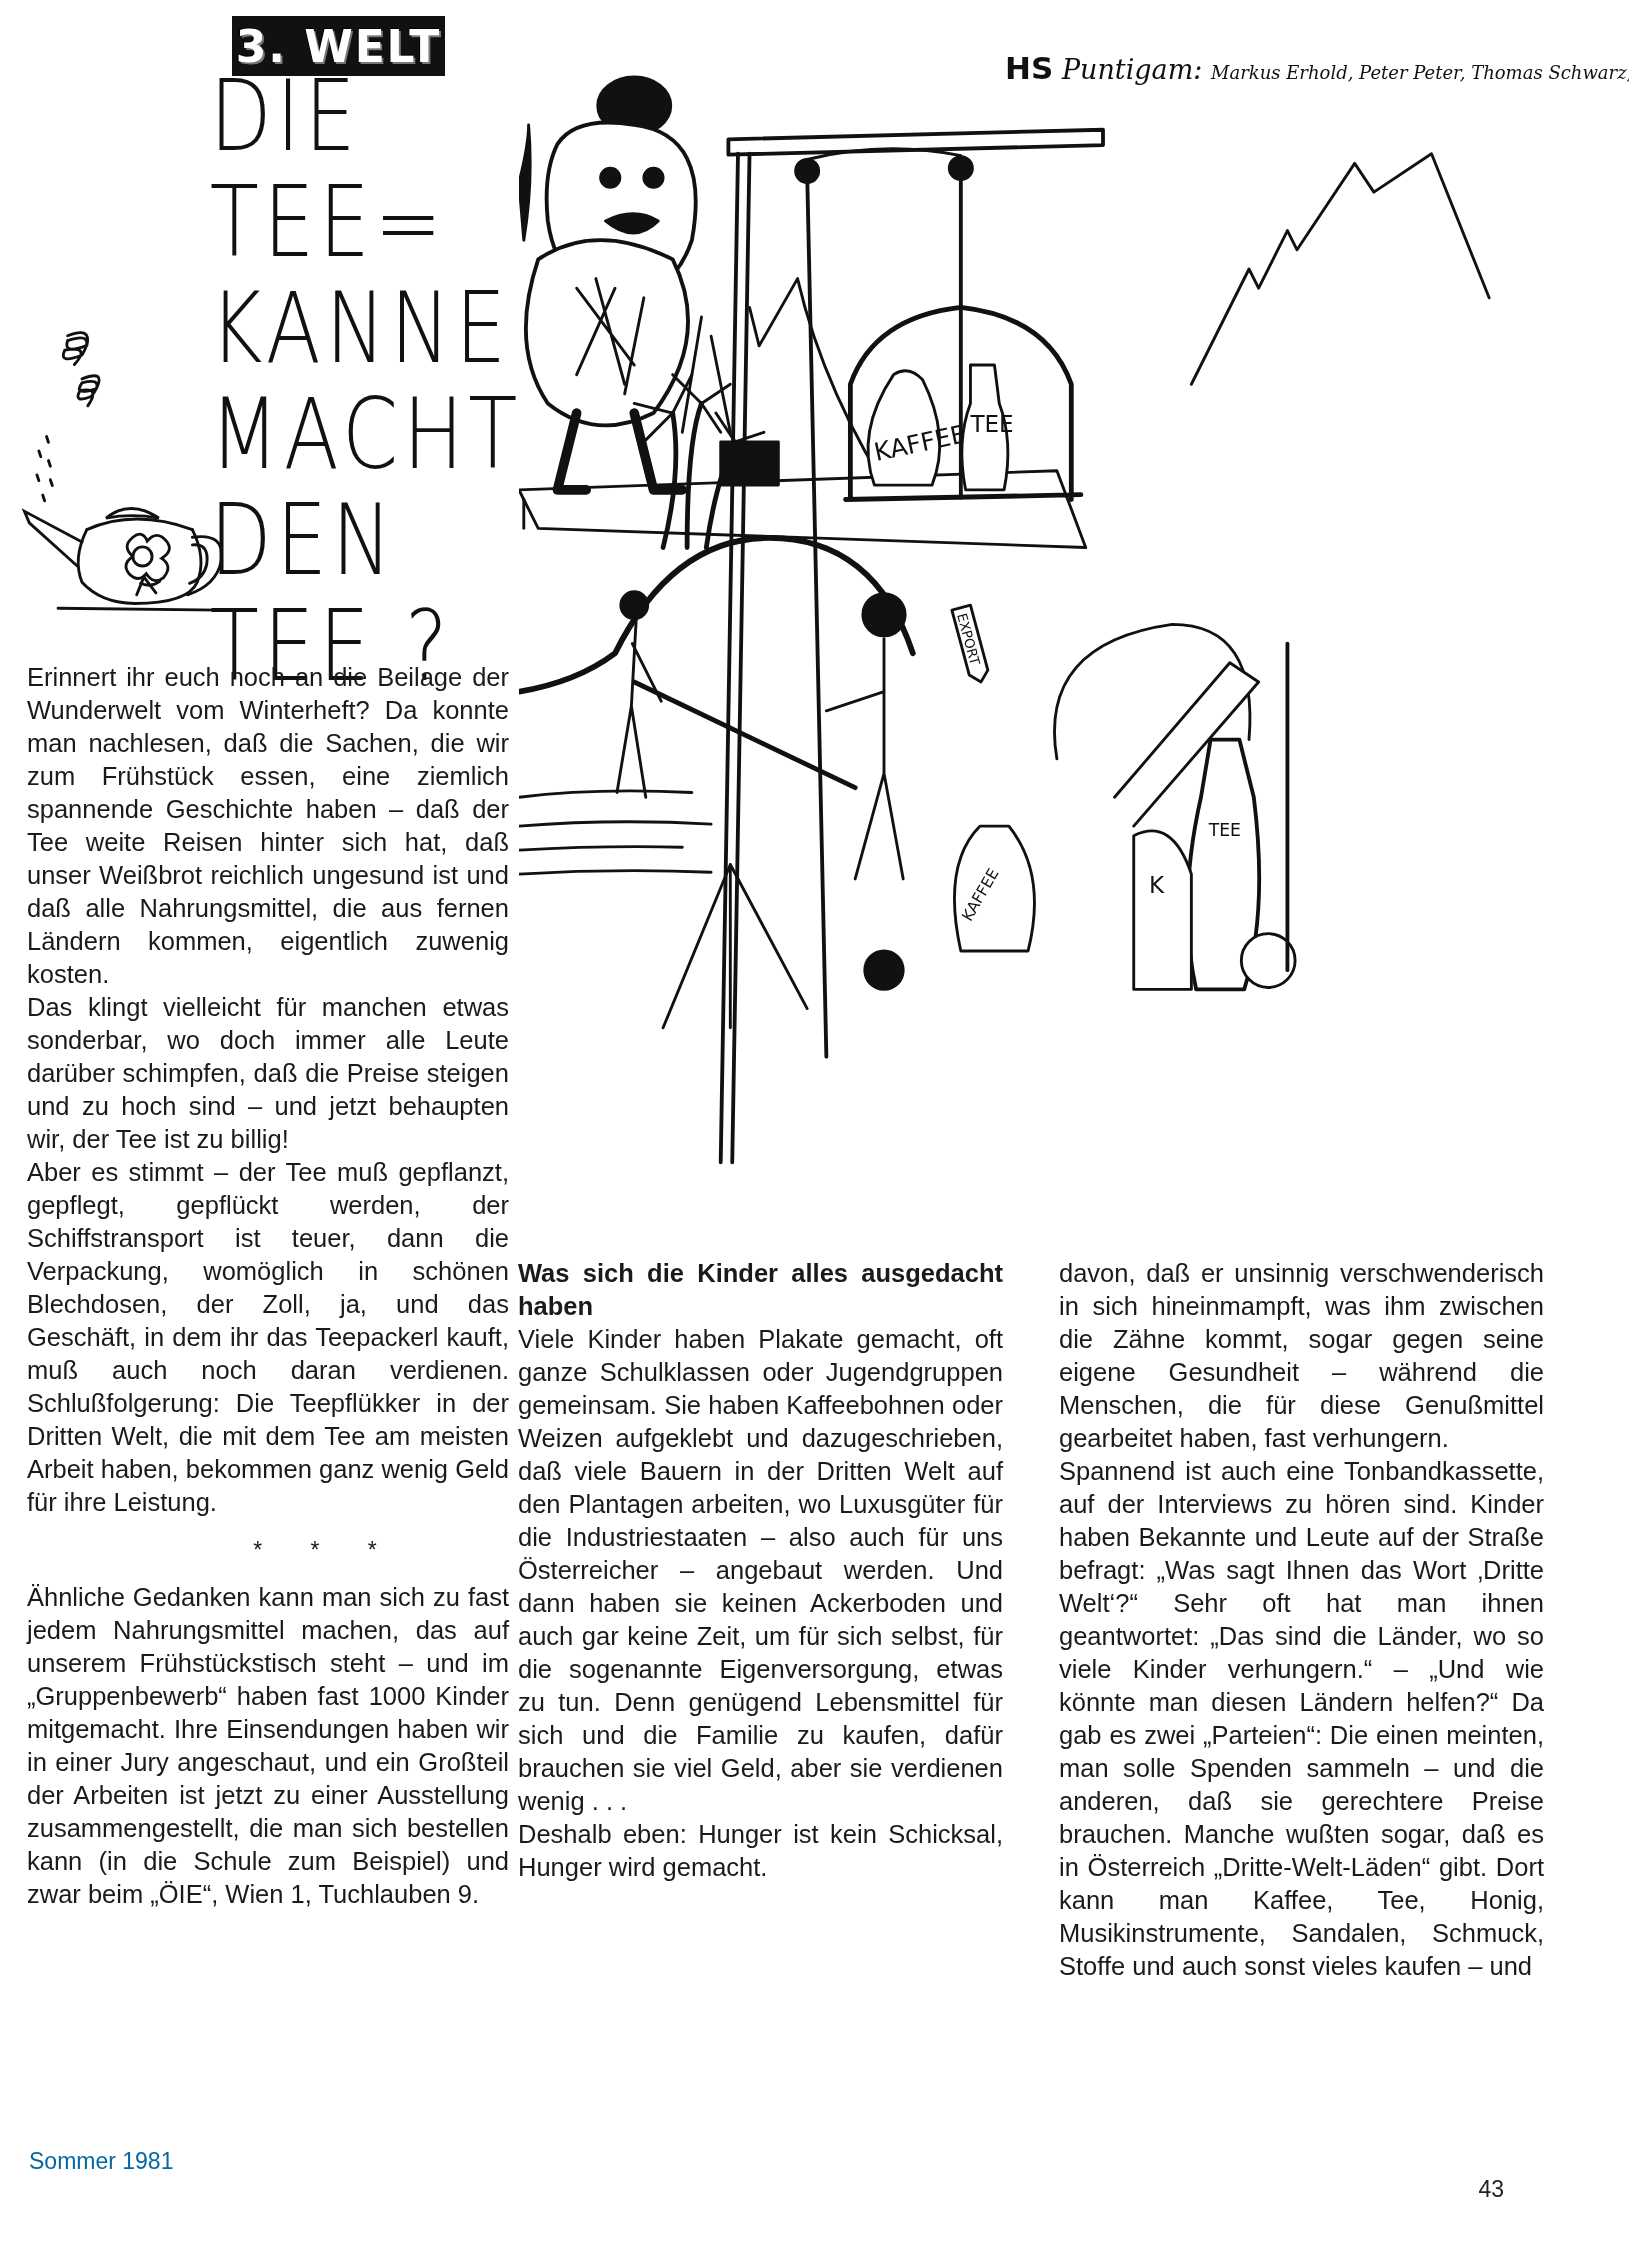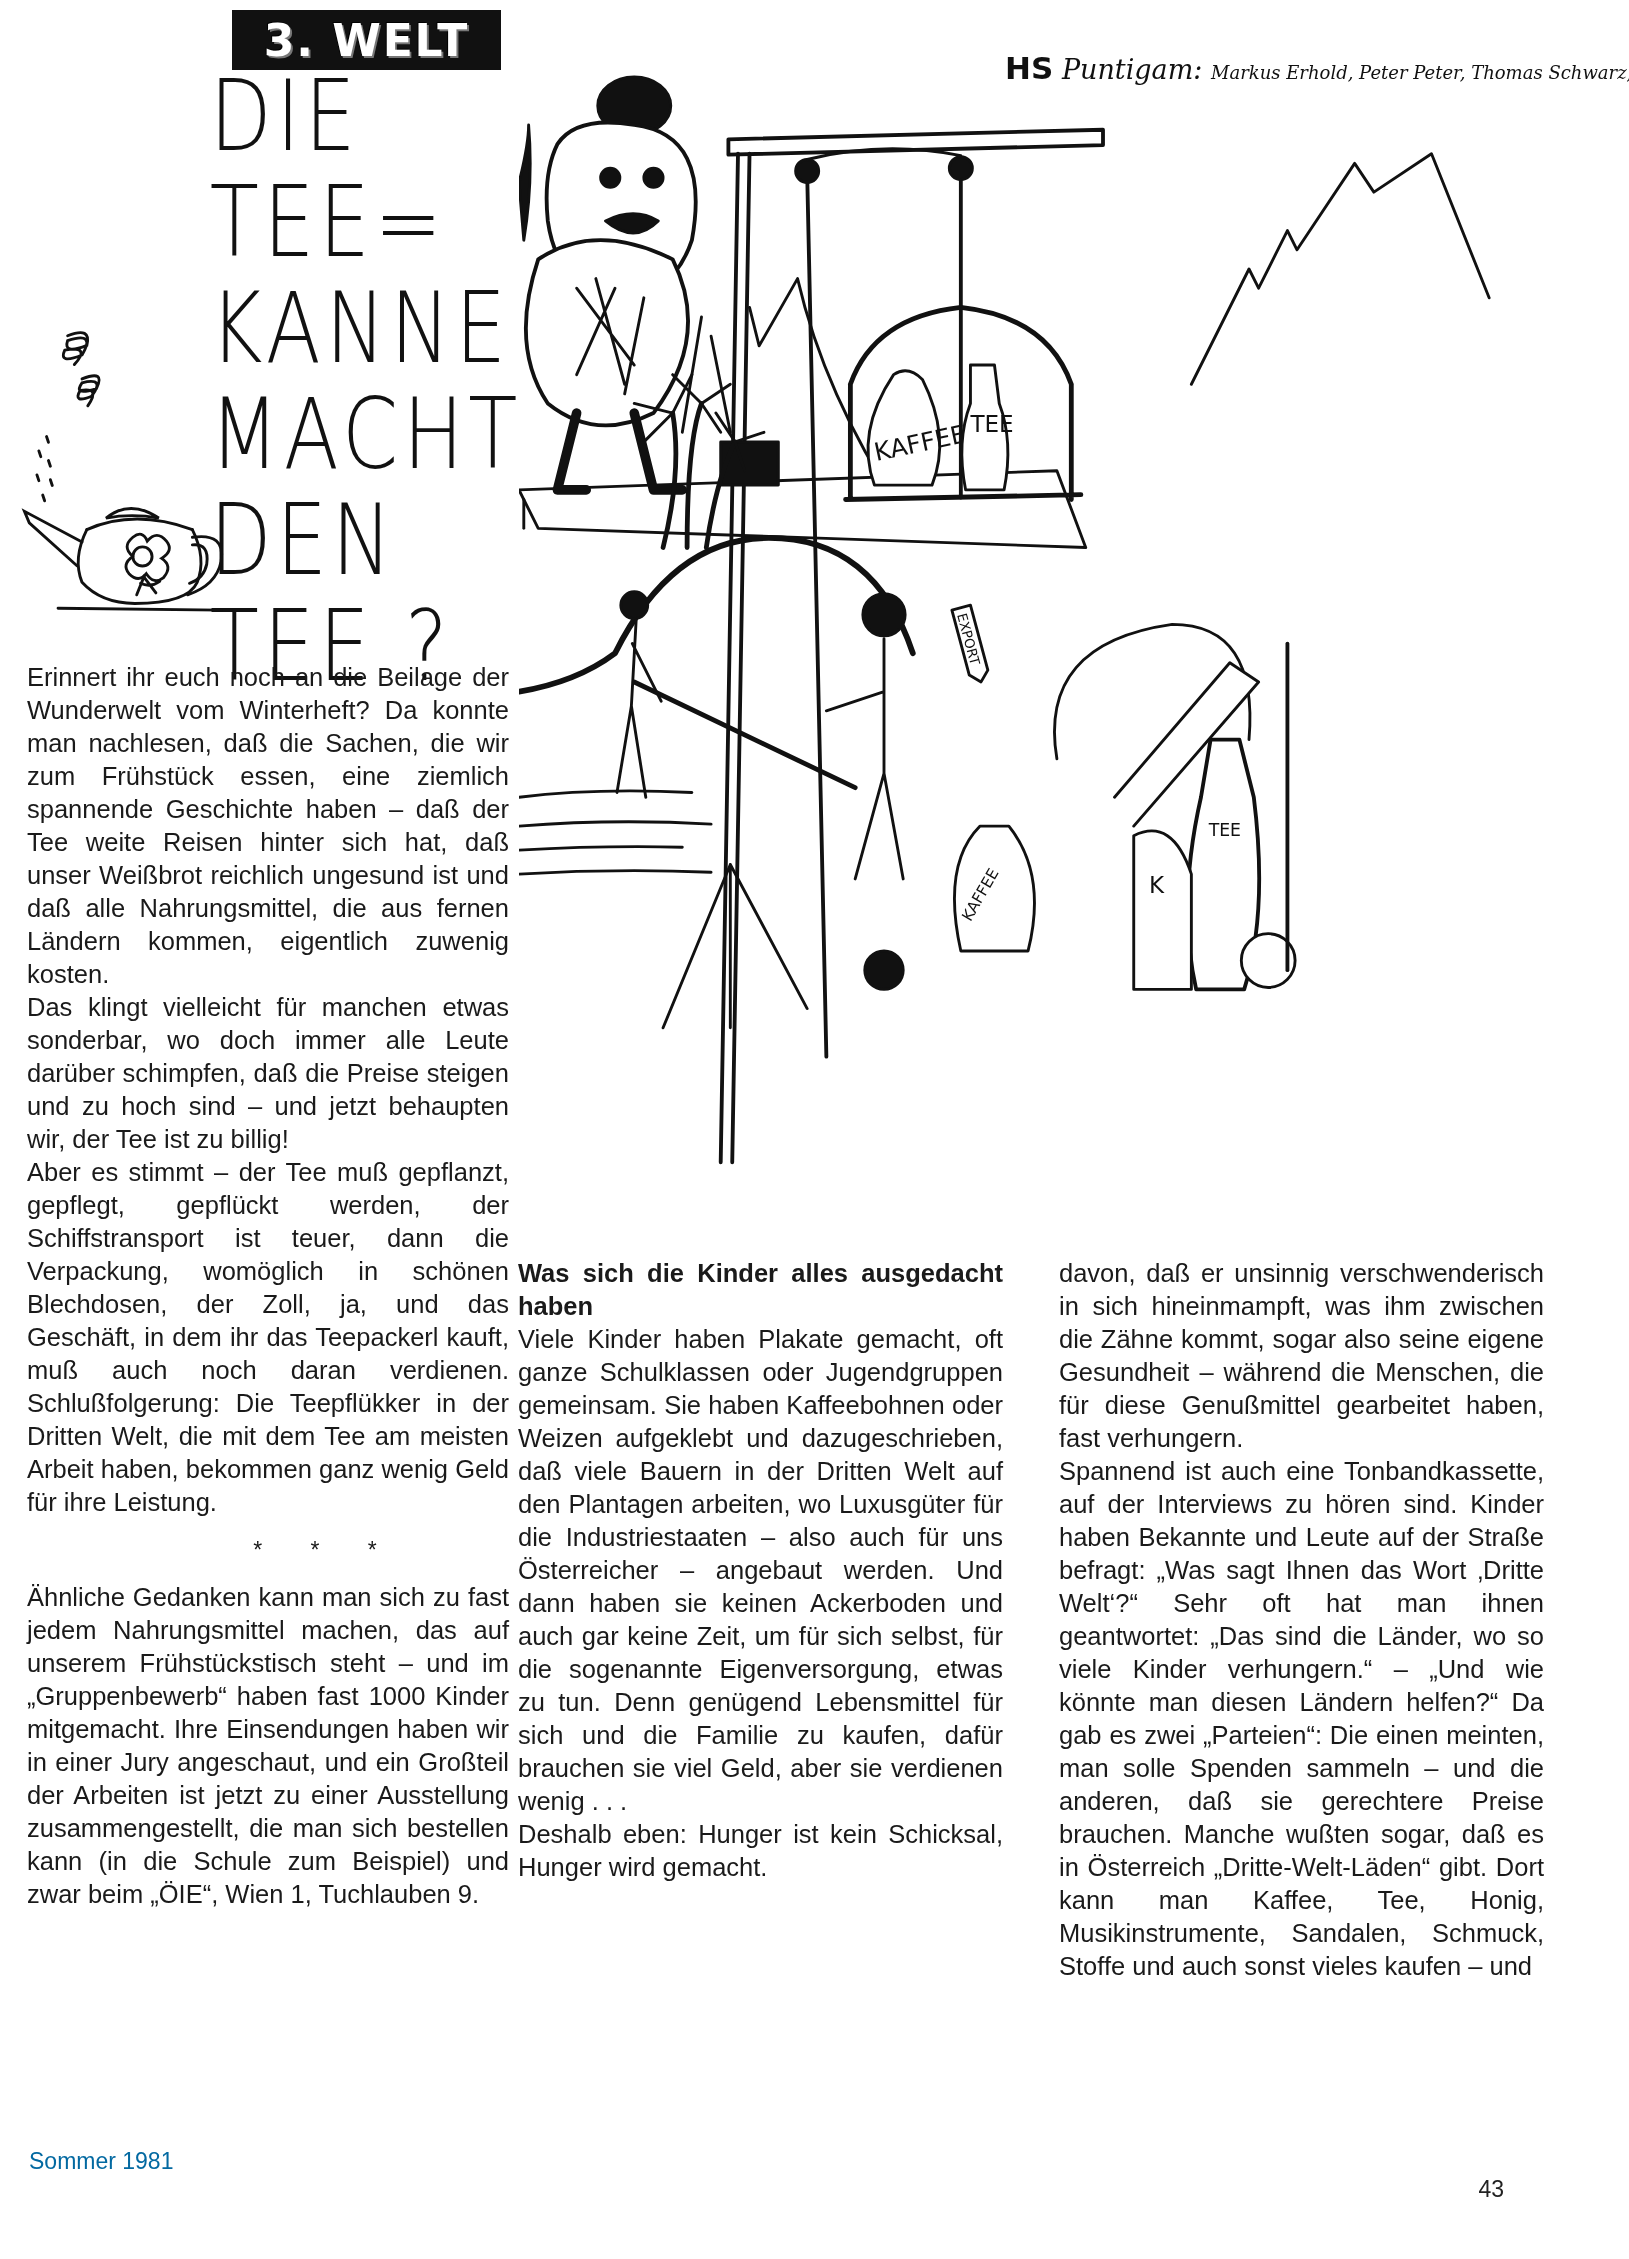--- a/index.html
+++ b/index.html
@@ -1,20 +1,20 @@
 <!DOCTYPE html>
 <html><head>
 <meta charset="utf-8">
 <style>
   html, body { margin: 0; padding: 0; background: #ffffff; }
   body { width: 1629px; height: 2260px; position: relative; overflow: hidden;
          font-family: "Liberation Sans", sans-serif; color: #1a1a1a; }
 
   
-  .badge { position: absolute; left: 232px; top: 10px; width: 269px; height: 60px;
+  .badge { position: absolute; left: 232px; top: 16px; width: 213px; height: 60px;
            background: #111; display: flex; align-items: center; justify-content: center; }
   .badge span { color: #fff; font-family: "DejaVu Sans", sans-serif; font-weight: bold;
                 font-size: 44px; letter-spacing: 1.9px;
                 text-shadow: 1.9px 1.9px 0 #777, -1px -1px 0 #000; }
 
   
   .title { position: absolute; left: 144px; top: 63px; width: 365px; text-align: left; }
   .title div { font-family: "DejaVu Sans", sans-serif; font-weight: 300; font-size: 98px;
                line-height: 106px; letter-spacing: 5.8px; color: #111;
                transform: scaleX(0.82); transform-origin: right center; }
@@ -169,19 +169,19 @@
   <p>Ähnliche Gedanken kann man sich zu fast jedem Nahrungsmittel machen, das auf unserem Frühstückstisch steht – und im „Gruppenbewerb“ haben fast 1000 Kinder mitgemacht. Ihre Einsendungen haben wir in einer Jury angeschaut, und ein Großteil der Arbeiten ist jetzt zu einer Ausstellung zusammengestellt, die man sich bestellen kann (in die Schule zum Beispiel) und zwar beim „ÖIE“, Wien 1, Tuchlauben 9.</p>
 </div>
 
 <div class="col col-2">
   <p class="subhead">Was sich die Kinder alles ausgedacht haben</p>
   <p>Viele Kinder haben Plakate gemacht, oft ganze Schulklassen oder Jugendgruppen gemeinsam. Sie haben Kaffeebohnen oder Weizen aufgeklebt und dazugeschrieben, daß viele Bauern in der Dritten Welt auf den Plantagen arbeiten, wo Luxusgüter für die Industriestaaten – also auch für uns Österreicher – angebaut werden. Und dann haben sie keinen Ackerboden und auch gar keine Zeit, um für sich selbst, für die sogenannte Eigenversorgung, etwas zu tun. Denn genügend Lebensmittel für sich und die Familie zu kaufen, dafür brauchen sie viel Geld, aber sie verdienen wenig . . .</p>
   <p>Deshalb eben: Hunger ist kein Schicksal, Hunger wird gemacht.</p>
 </div>
 
 <div class="col col-3">
-  <p>davon, daß er unsinnig verschwenderisch in sich hineinmampft, was ihm zwischen die Zähne kommt, sogar also seine eigene Gesundheit – während die Menschen, die für diese Genußmittel gearbeitet haben, fast verhungern.</p>
+  <p>davon, daß er unsinnig verschwenderisch in sich hineinmampft, was ihm zwischen die Zähne kommt, sogar gegen seine eigene Gesundheit – während die Menschen, die für diese Genußmittel gearbeitet haben, fast verhungern.</p>
   <p>Spannend ist auch eine Tonbandkassette, auf der Interviews zu hören sind. Kinder haben Bekannte und Leute auf der Straße befragt: „Was sagt Ihnen das Wort ‚Dritte Welt‘?“ Sehr oft hat man ihnen geantwortet: „Das sind die Länder, wo so viele Kinder verhungern.“ – „Und wie könnte man diesen Ländern helfen?“ Da gab es zwei „Parteien“: Die einen meinten, man solle Spenden sammeln – und die anderen, daß sie gerechtere Preise brauchen. Manche wußten sogar, daß es in Österreich „Dritte-Welt-Läden“ gibt. Dort kann man Kaffee, Tee, Honig, Musikinstrumente, Sandalen, Schmuck, Stoffe und auch sonst vieles kaufen – und</p>
 </div>
 
 <div class="footer-left">Sommer 1981</div>
 <div class="footer-right">43</div>
 
 
 </body></html>

